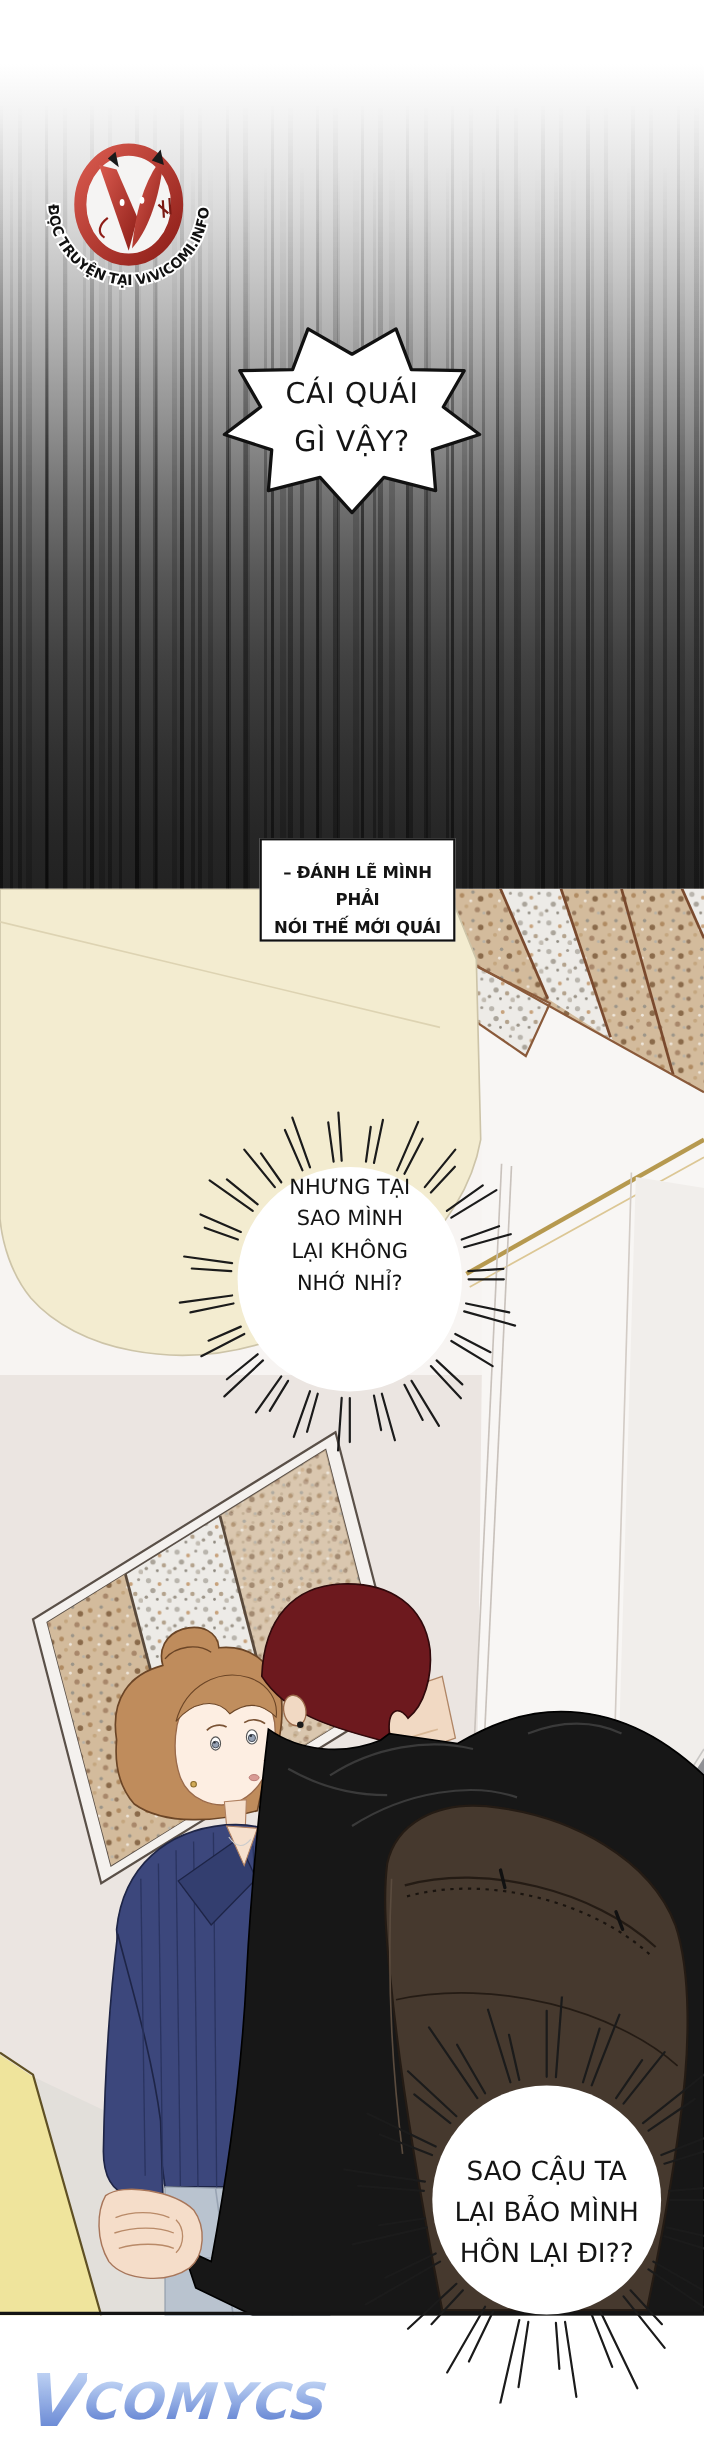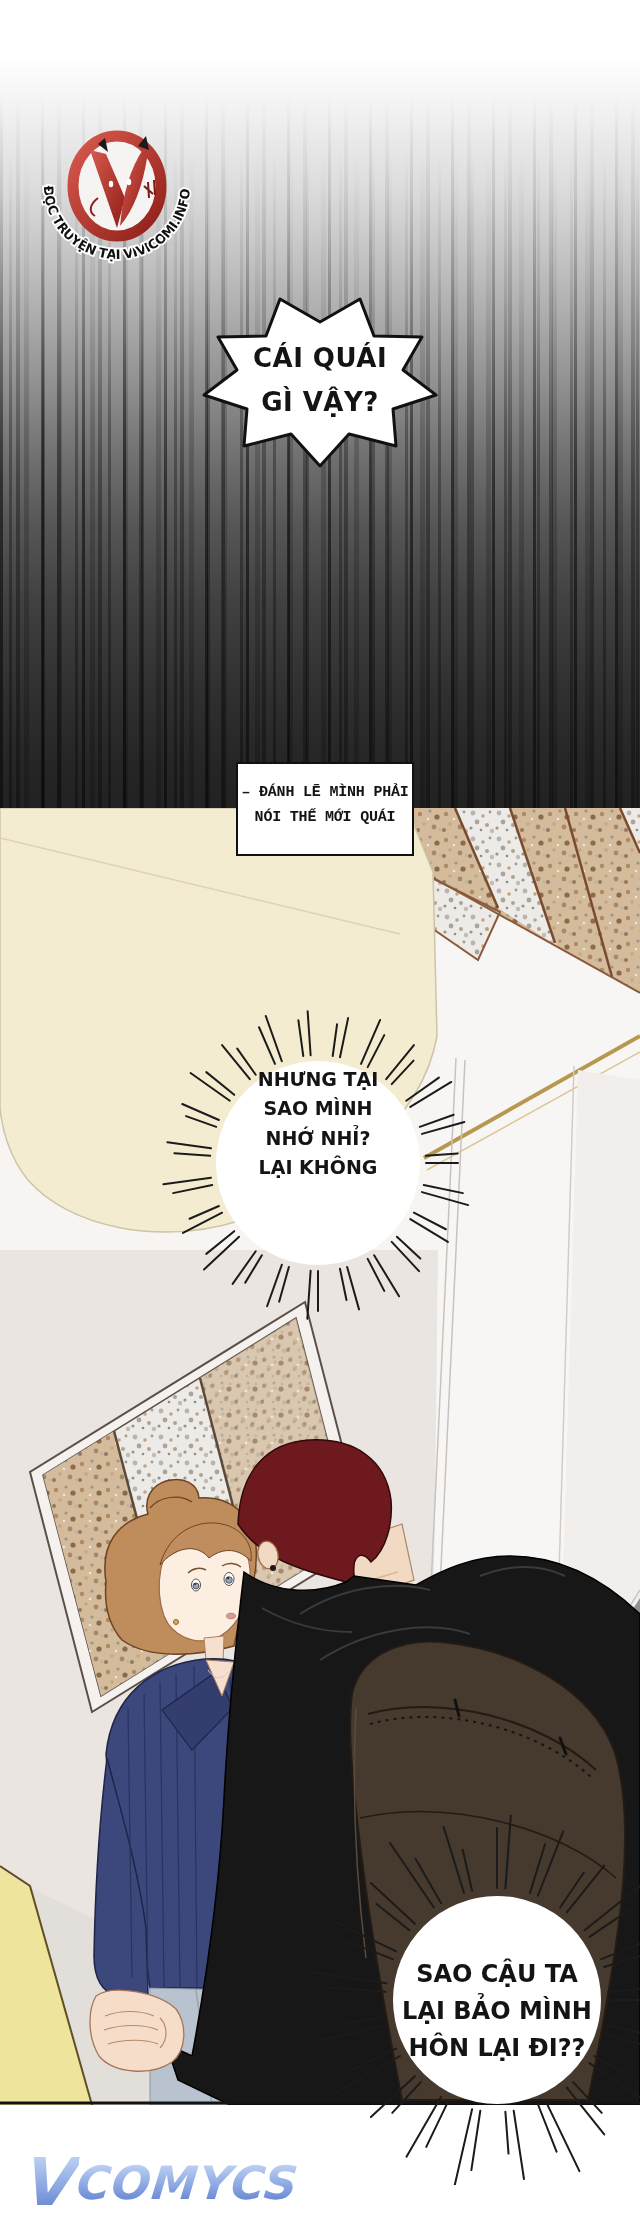--- a/index.html
+++ b/index.html
@@ -22,30 +22,30 @@
       rgba(5,5,5,.35) 16px 20px,transparent 20px 41px);
     -webkit-mask-image:linear-gradient(to bottom,transparent 0 95px,rgba(0,0,0,.2) 200px,rgba(0,0,0,.55) 330px,#000 480px);
             mask-image:linear-gradient(to bottom,transparent 0 95px,rgba(0,0,0,.2) 200px,rgba(0,0,0,.55) 330px,#000 480px);}
   #stripesB{background:repeating-linear-gradient(90deg,
       transparent 0 9px,rgba(0,0,0,.3) 9px 12px,transparent 12px 24px,
       rgba(0,0,0,.18) 24px 29px,transparent 29px 33px);
     -webkit-mask-image:linear-gradient(to bottom,transparent 0 150px,rgba(0,0,0,.3) 280px,#000 430px);
             mask-image:linear-gradient(to bottom,transparent 0 150px,rgba(0,0,0,.3) 280px,#000 430px);}
 
   
-  .bubbletext{position:absolute;text-align:center;font-weight:bold;color:#141414;}
+  .bubbletext{position:absolute;text-align:center;font-weight:normal;color:#141414;}
   .bubbletext .line{white-space:nowrap;}
   #shout-text{left:220px;top:337px;width:200px;font-size:26px;line-height:1.68;letter-spacing:.5px;}
   #thought1-text{left:218px;top:1065px;width:200px;font-size:19px;line-height:1.55;}
   #thought2-text{left:397px;top:1956px;width:200px;font-size:24px;line-height:1.55;}
 
   
   #caption{left:236px;top:762px;width:178px;height:94px;background:#fff;
     border:2.5px solid #111;box-sizing:border-box;text-align:center;
-    font-weight:bold;font-size:15px;color:#141414;line-height:1.65;padding-top:17px;letter-spacing:-.2px;font-family:Liberation Mono, monospace;}
+    font-weight:bold;font-size:15px;color:#141414;line-height:1.65;padding-top:17px;letter-spacing:-.2px;}
 
   
   svg.burst line{stroke:#1b1b1b;stroke-width:2;stroke-linecap:round;}
 
   
   #watermark{left:26px;top:2150px;transform:skewX(-6deg);font-style:italic;font-weight:bold;white-space:nowrap;}
   #watermark span{display:inline-block;background:linear-gradient(180deg,#bdd1f3 10%,#6787d4 90%);
     -webkit-background-clip:text;background-clip:text;-webkit-text-fill-color:transparent;color:transparent;}
   #watermark .wm-initial{font-size:66px;line-height:1;}
   #watermark .wm-rest{font-size:46px;line-height:1;letter-spacing:1px;vertical-align:6px;}
@@ -314,22 +314,22 @@
       <line x1="238.71573946761458" y1="86.06971585796255" x2="260.5574400506115" y2="62.682965001062556"></line>
       <line x1="253.23274844512773" y1="102.71852521159434" x2="285.91154416554537" y2="79.65131232699964"></line>
       <line x1="257.2772956910207" y1="108.8849333961731" x2="298.2894271092522" y2="83.94490379447224"></line>
       <line x1="266.7641795888326" y1="128.83300188553346" x2="300.68557278511014" y2="116.77733584737796"></line>
       <line x1="268.99506703356235" y1="135.86194871504136" x2="311.3634276768655" y2="123.99089078413229"></line>
       <line x1="272.74822707257823" y1="157.62981935661549" x2="304.67362768667545" y2="155.446062128946"></line>
     </svg>
   <div class="bubbletext" id="thought1-text">
     <div class="line">NHƯNG TẠI</div>
     <div class="line">SAO MÌNH</div>
+    <div class="line">LẠI KHÔNG</div>
     <div class="line">NHỚ NHỈ?</div>
-    <div class="line">LẠI KHÔNG</div>
   </div>
 
   <svg class="abs burst" style="left:312px;top:1815px" width="370" height="370">
     <circle cx="185" cy="185" r="104" fill="#ffffff"></circle>
   <line x1="297" y1="185" x2="339" y2="185"></line>
       <line x1="294.19192616436425" y1="209.9223446031072" x2="352.6876008952737" y2="223.27360064048608"></line>
       <line x1="292.02415424804775" y1="218.01257953402126" x2="366.5588330993668" y2="241.00348313807177"></line>
       <line x1="281.99484522385717" y1="241" x2="326.1621408168635" y2="266.5"></line>
       <line x1="277.53874272339147" y1="248.09184650312565" x2="334.5492181511951" y2="286.9609305095156"></line>
       <line x1="261.17934663034293" y1="267.10180964494054" x2="289.7466016167216" y2="297.8899882617933"></line>

